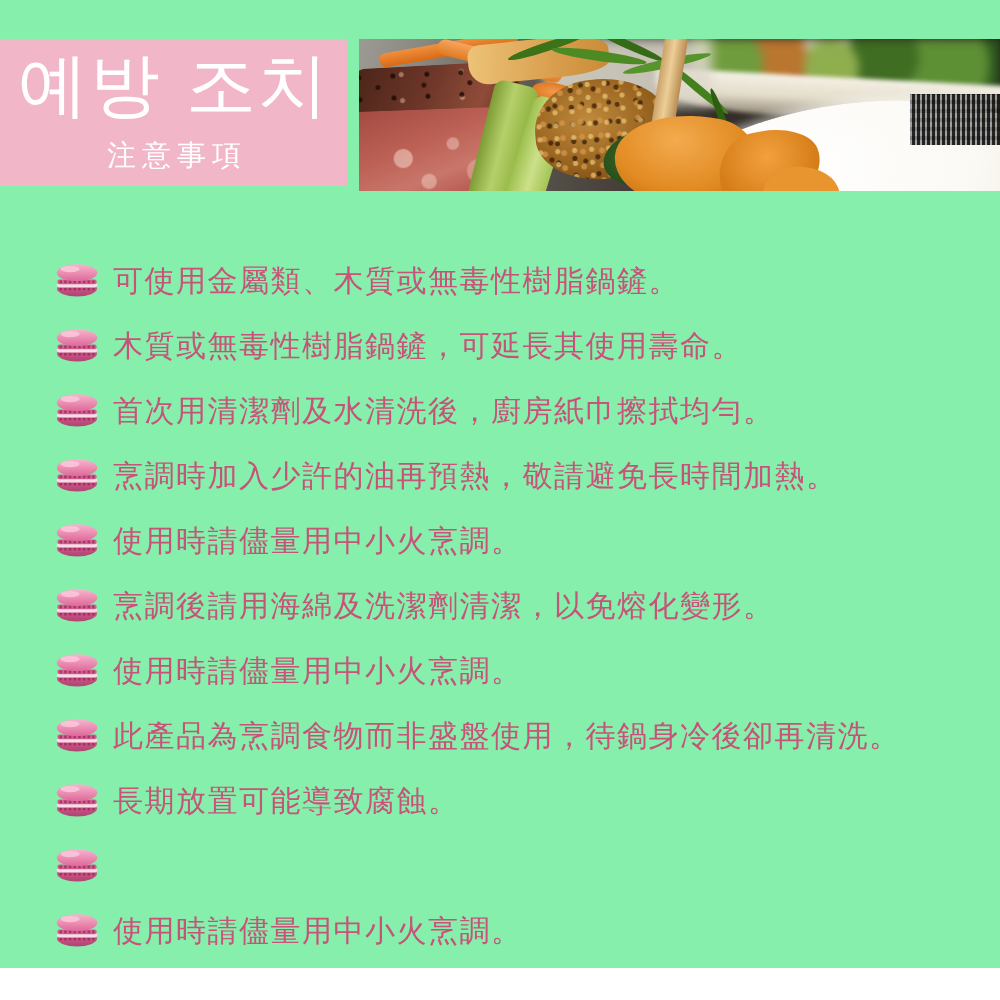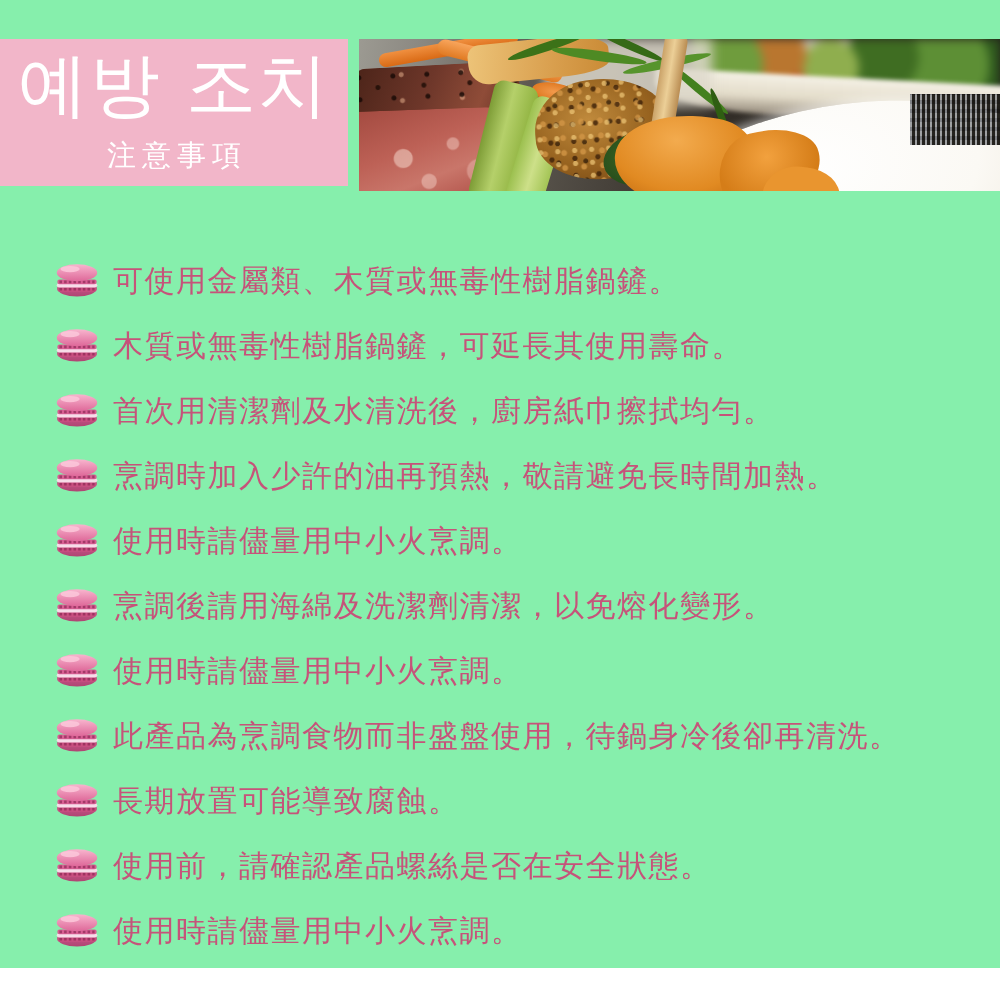--- a/index.html
+++ b/index.html
@@ -243,21 +243,20 @@
     <li>
       <svg class="macaron" viewBox="0 0 40 31">
           <use href="#macaron"></use>
         </svg>
       <span class="txt">長期放置可能導致腐蝕。</span>
     </li>
     <li>
       <svg class="macaron" viewBox="0 0 40 31">
           <use href="#macaron"></use>
         </svg>
-      <span class="txt">使用前，請確認產品螺絲是否在安全狀態。</span>
     </li>
     <li>
       <svg class="macaron" viewBox="0 0 40 31">
           <use href="#macaron"></use>
         </svg>
       <span class="txt">使用時請儘量用中小火烹調。</span>
     </li>
   </ul>
 
 </div>

